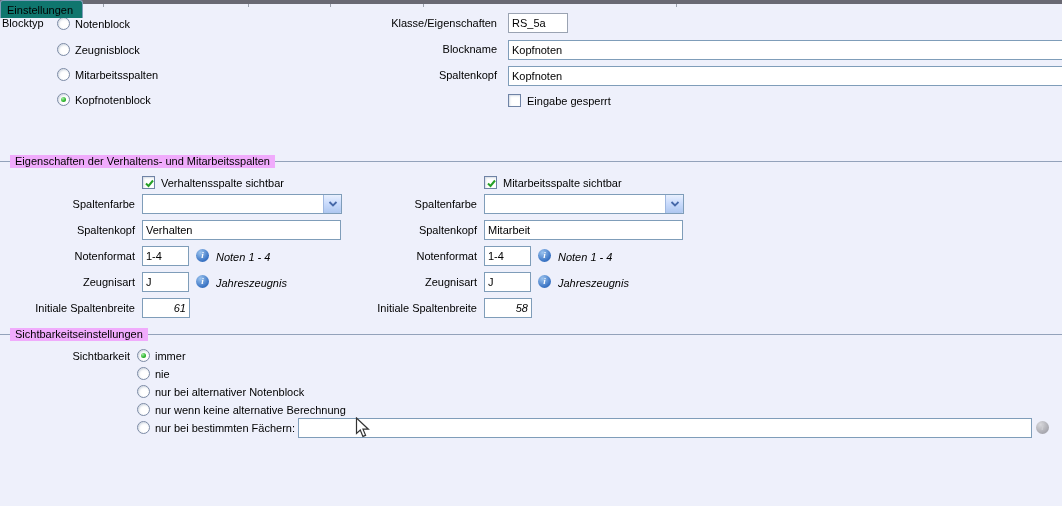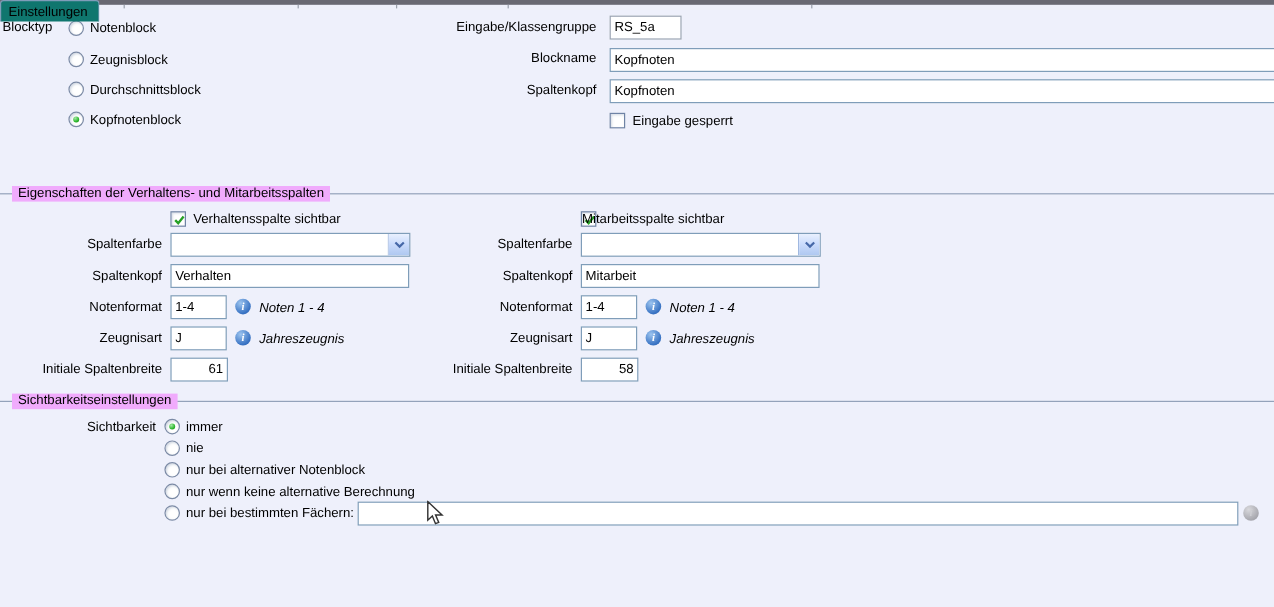--- a/index.html
+++ b/index.html
@@ -10,21 +10,21 @@
     font-family:"Liberation Sans", sans-serif;
     font-size:11px; color:#000;
   }
   .label { position:absolute; white-space:nowrap; line-height:13px; }
   .rlabel { text-align:right; }
   input.field {
     position:absolute; height:20px; border:1px solid #7f9db9; background:#fff;
     font:11px "Liberation Sans", sans-serif; padding:0 3px; color:#000; outline:none;
   }
   input.field.gray { border-color:#9aa3b2; }
-  input.field.num { text-align:right; }
+  input.field.num { text-align:right;font-style:italic; }
   .topbar { position:absolute; left:0; top:0; width:1062px; height:4px; background:#696973; }
   .tick { position:absolute; top:4px; width:1px; height:3px; background:#9aa0ac; }
   
   .radio {
     position:absolute; width:13px; height:13px; border-radius:50%;
     border:1px solid #7b8aa5; background:#fff;
     box-shadow: inset 1px 1px 2px rgba(120,140,170,.35);
   }
   .radio .dot {
     display:none; position:absolute; left:3px; top:3px; width:5px; height:5px; border-radius:50%;
@@ -81,28 +81,28 @@
 
 <div class="label" style="left:2px; top:17px">Blocktyp</div>
 
 <span class="radio" style="left:57px; top:17px"></span>
 <div class="label" style="left:75px; top:18px">Notenblock</div>
 
 <span class="radio" style="left:57px; top:43px"></span>
 <div class="label" style="left:75px; top:44px">Zeugnisblock</div>
 
 <span class="radio" style="left:57px; top:68px"></span>
-<div class="label" style="left:75px; top:69px">Durchschnittsblock</div>
+<div class="label" style="left:75px; top:69px">Mitarbeitsspalten</div>
 
 <span class="radio on" style="left:57px; top:93px">
     <span class="dot"></span>
   </span>
 <div class="label" style="left:75px; top:94px">Kopfnotenblock</div>
 
-<div class="label rlabel" style="left:350px; top:17px; width:147px">Eingabe/Klassengruppe</div>
+<div class="label rlabel" style="left:350px; top:17px; width:147px">Klasse/Eigenschaften</div>
 <input class="field gray" style="left: 508px; top: 13px; width: 60px;" value="RS_5a">
 
 <div class="label rlabel" style="left:350px; top:43px; width:147px">Blockname</div>
 <input class="field" style="left: 508px; top: 40px; width: 570px; height: 20px;" value="Kopfnoten">
 
 <div class="label rlabel" style="left:350px; top:69px; width:147px">Spaltenkopf</div>
 <input class="field" style="left: 508px; top: 66px; width: 570px; height: 20px;" value="Kopfnoten">
 
 <span class="checkbox" style="left:508px; top:94px"></span>
 <div class="label" style="left:527px; top:95px">Eingabe gesperrt</div>
@@ -142,21 +142,21 @@
 <div class="hint" style="left:216px; top:277px">Jahreszeugnis</div>
 
 <div class="label rlabel" style="left:0px; top:302px; width:135px">Initiale Spaltenbreite</div>
 <input class="field num" style="left: 142px; top: 298px; width: 48px;" value="61">
 
 <span class="checkbox on" style="left:484px; top:176px">
     <svg width="13" height="13" viewBox="0 0 13 13">
       <path d="M3 6.5 L5.5 9 L10 3.5" stroke="#26a026" stroke-width="2" fill="none"></path>
     </svg>
   </span>
-<div class="label" style="left:485px; top:177px">Mitarbeitsspalte sichtbar</div>
+<div class="label" style="left:503px; top:177px">Mitarbeitsspalte sichtbar</div>
 
 <div class="label rlabel" style="left:342px; top:198px; width:135px">Spaltenfarbe</div>
 <div class="combo" style="left:484px; top:194px">
   <span class="combo-btn">
       <svg width="12" height="9" viewBox="0 0 12 9">
         <path d="M2.5 2 L6 5.5 L9.5 2" stroke="#4668a8" stroke-width="1.8" fill="none"></path>
       </svg>
     </span>
 </div>
 

